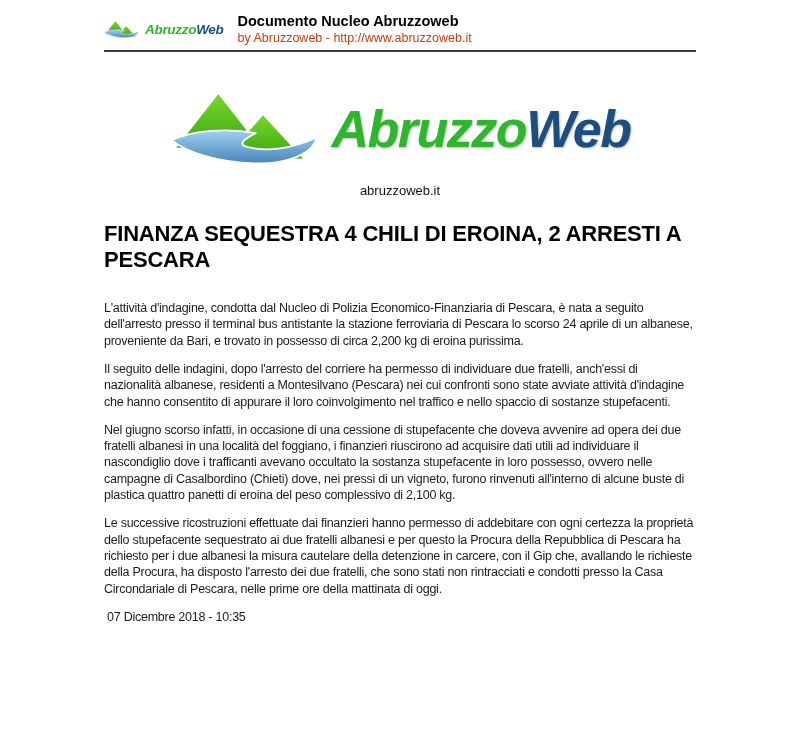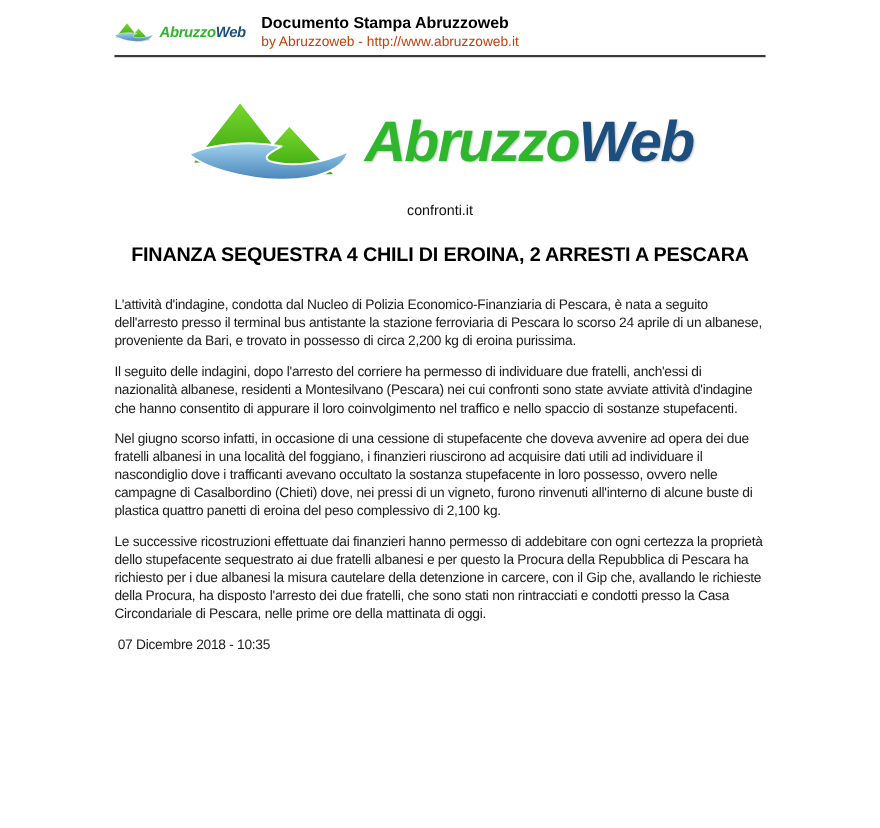--- a/index.html
+++ b/index.html
@@ -79,22 +79,22 @@
   }
 
   .site-url {
     text-align: center;
     font-size: 13px;
     margin-top: 11px;
     color: #111;
   }
 
   .headline {
-    text-align: center;
-    font-size: 18px;
+    text-align: left;
+    font-size: 22px;
     font-weight: bold;
     color: #000;
     letter-spacing: -0.2px;
     margin: 23px 0 0 0;
   }
 
   .article-body { margin-top: 27px; }
   .article-paragraph {
     font-size: 12.5px;
     line-height: 16.3px;
@@ -129,35 +129,35 @@
               <stop offset="1" stop-color="#4a86ba"></stop>
             </linearGradient>
           </defs>
           <polygon points="4,70 54,6 104,70" fill="url(#gGreen)" stroke="#ffffff" stroke-width="3" stroke-linejoin="round"></polygon>
           <polygon points="58,82 104,30 152,82" fill="url(#gGreen)" stroke="#ffffff" stroke-width="3" stroke-linejoin="round"></polygon>
           <path d="M2,60 C26,49 64,46 96,52 C85,58 76,63 84,67 C108,74 138,69 164,57 C160,75 132,87 94,86 C56,85 18,74 2,60 Z" fill="url(#gBlue)" stroke="#ffffff" stroke-width="2" stroke-linejoin="round"></path>
         </svg>
         <span class="ph-logo-text"><span class="brand-green">Abruzzo</span><span class="brand-blue">Web</span></span>
       </div>
       <div class="ph-text">
-        <div class="ph-title">Documento Stampa Abruzzoweb</div>
+        <div class="ph-title">Documento Nucleo Abruzzoweb</div>
         <div class="ph-subtitle">by Abruzzoweb - http://www.abruzzoweb.it</div>
       </div>
     </div>
 
     <div class="masthead">
       <svg viewBox="0 0 170 95" aria-hidden="true">
         <polygon points="4,70 54,6 104,70" fill="url(#gGreen)" stroke="#ffffff" stroke-width="3" stroke-linejoin="round"></polygon>
         <polygon points="58,82 104,30 152,82" fill="url(#gGreen)" stroke="#ffffff" stroke-width="3" stroke-linejoin="round"></polygon>
         <path d="M2,60 C26,49 64,46 96,52 C85,58 76,63 84,67 C108,74 138,69 164,57 C160,75 132,87 94,86 C56,85 18,74 2,60 Z" fill="url(#gBlue)" stroke="#ffffff" stroke-width="2" stroke-linejoin="round"></path>
       </svg>
       <span class="masthead-text"><span class="brand-green">Abruzzo</span><span class="brand-blue">Web</span></span>
     </div>
 
-    <div class="site-url">confronti.it</div>
+    <div class="site-url">abruzzoweb.it</div>
 
     <h1 class="headline">FINANZA SEQUESTRA 4 CHILI DI EROINA, 2 ARRESTI A PESCARA</h1>
 
     <div class="article-body">
         <p class="article-paragraph">L'attività d'indagine, condotta dal Nucleo di Polizia Economico-Finanziaria di Pescara, è nata a seguito dell'arresto presso il terminal bus antistante la stazione ferroviaria di Pescara lo scorso 24 aprile di un albanese, proveniente da Bari, e trovato in possesso di circa 2,200 kg di eroina purissima.</p>
         <p class="article-paragraph">Il seguito delle indagini, dopo l'arresto del corriere ha permesso di individuare due fratelli, anch'essi di nazionalità albanese, residenti a Montesilvano (Pescara) nei cui confronti sono state avviate attività d'indagine che hanno consentito di appurare il loro coinvolgimento nel traffico e nello spaccio di sostanze stupefacenti.</p>
         <p class="article-paragraph">Nel giugno scorso infatti, in occasione di una cessione di stupefacente che doveva avvenire ad opera dei due fratelli albanesi in una località del foggiano, i finanzieri riuscirono ad acquisire dati utili ad individuare il nascondiglio dove i trafficanti avevano occultato la sostanza stupefacente in loro possesso, ovvero nelle campagne di Casalbordino (Chieti) dove, nei pressi di un vigneto, furono rinvenuti all'interno di alcune buste di plastica quattro panetti di eroina del peso complessivo di 2,100 kg.</p>
         <p class="article-paragraph">Le successive ricostruzioni effettuate dai finanzieri hanno permesso di addebitare con ogni certezza la proprietà dello stupefacente sequestrato ai due fratelli albanesi e per questo la Procura della Repubblica di Pescara ha richiesto per i due albanesi la misura cautelare della detenzione in carcere, con il Gip che, avallando le richieste della Procura, ha disposto l'arresto dei due fratelli, che sono stati non rintracciati e condotti presso la Casa Circondariale di Pescara, nelle prime ore della mattinata di oggi.</p>
       </div>
 

